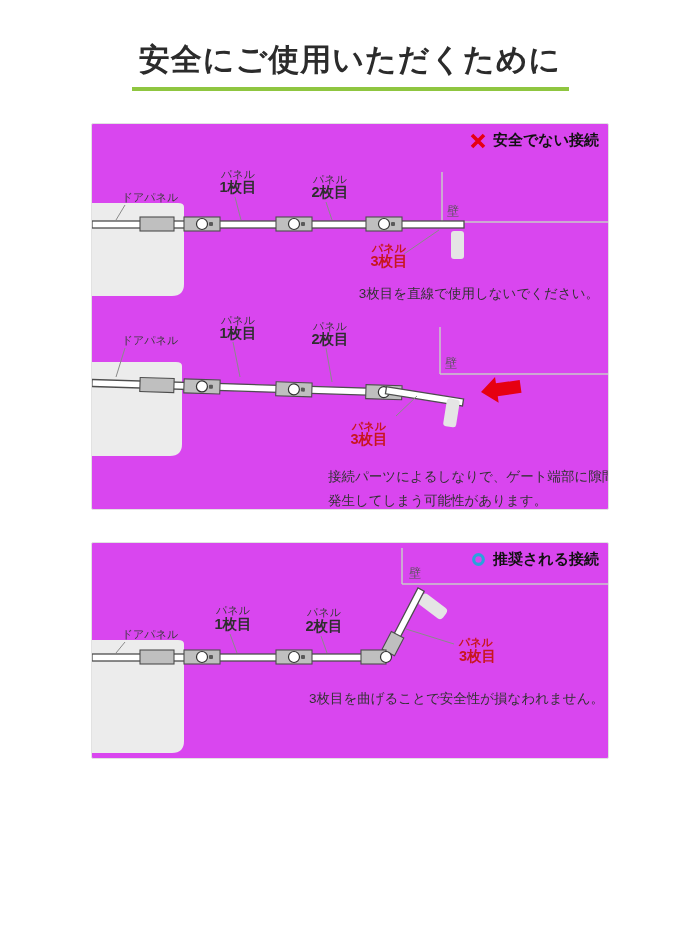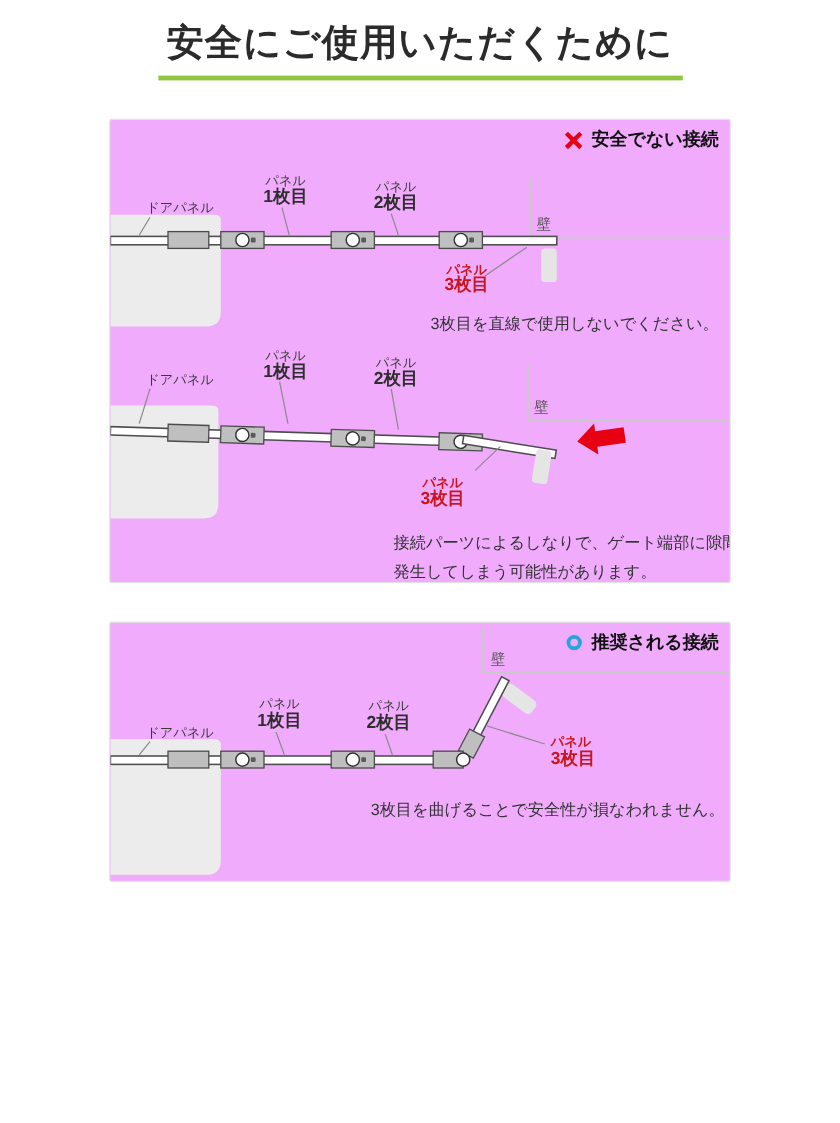--- a/index.html
+++ b/index.html
@@ -2,25 +2,25 @@
 <html style="--accent_green: #8fc640; --danger_red: #e60012; --red_text: #c8161e; --info_blue: #29a3dc; --text_dark: #2b2b2b; --text_body: #333333; --border_light: #e2e2e2; --panel_gray: #bfbfbf; --wall_gray: #c9c9c9; --body_gray: #ececec;"><head>
 <meta charset="utf-8">
 <style>
   :root{
     --accent_green:#8fc640; --danger_red:#e60012; --red_text:#c8161e;
     --info_blue:#29a3dc; --text_dark:#2b2b2b; --text_body:#333333;
     --border_light:#e2e2e2; --panel_gray:#bfbfbf; --wall_gray:#c9c9c9; --body_gray:#ececec;
   }
   html,body{margin:0;padding:0;background:#fff;}
   body{font-family:"Liberation Sans","DejaVu Sans",sans-serif;color:var(--text_body);}
-  .page{width:596px;margin:0 auto;padding-top:16px;}
+  .page{width:596px;margin:0 auto;padding-top:40px;}
   h1.title{margin:0;text-align:center;font-size:31px;font-weight:600;color:var(--text_dark);letter-spacing:1px;line-height:1.3;}
   .title-underline{width:437px;height:4px;background:var(--accent_green);margin:7px auto 0;}
   p.intro{margin:18px 28px 0;font-size:21px;line-height:30px;color:var(--text_body);letter-spacing:0.2px;}
-  .dbox{position:relative;width:516px;margin:32px auto 0;border:1px solid var(--border_light);border-radius:2px;background:#f0abfc;}
+  .dbox{position:relative;width:516px;margin:32px auto 0;border:1px solid var(--border_light);border-radius:2px;background:#d946ef;}
   .dbox-1{height:385px;}
   .dbox-2{height:215px;}
   .dbox-header{position:absolute;top:7px;right:9px;display:flex;align-items:center;gap:7px;font-size:15px;font-weight:700;color:#111;z-index:2;}
   .dbox-header svg{display:block;}
   svg.diagram{position:absolute;left:0;top:0;}
   
   .bar{fill:#fff;stroke:#4d4d4d;stroke-width:1.3;}
   .conn{fill:var(--panel_gray);stroke:#4d4d4d;stroke-width:1.1;}
   .pin{fill:#fff;stroke:#333;stroke-width:1.2;}
   .pin-dot{fill:#5a5a5a;}

